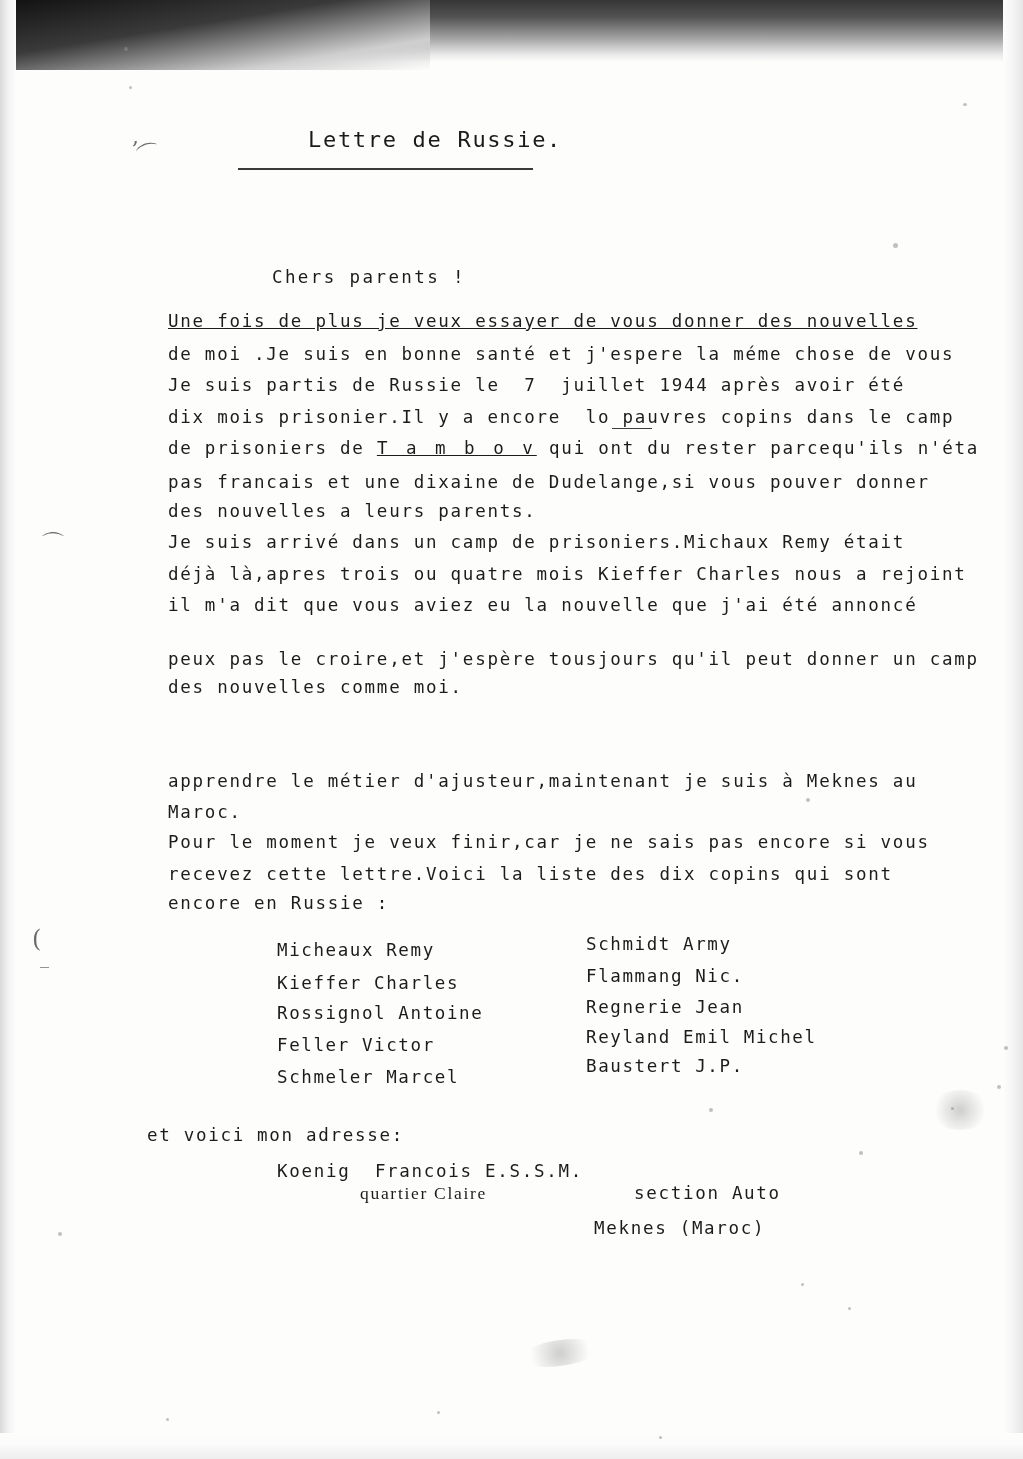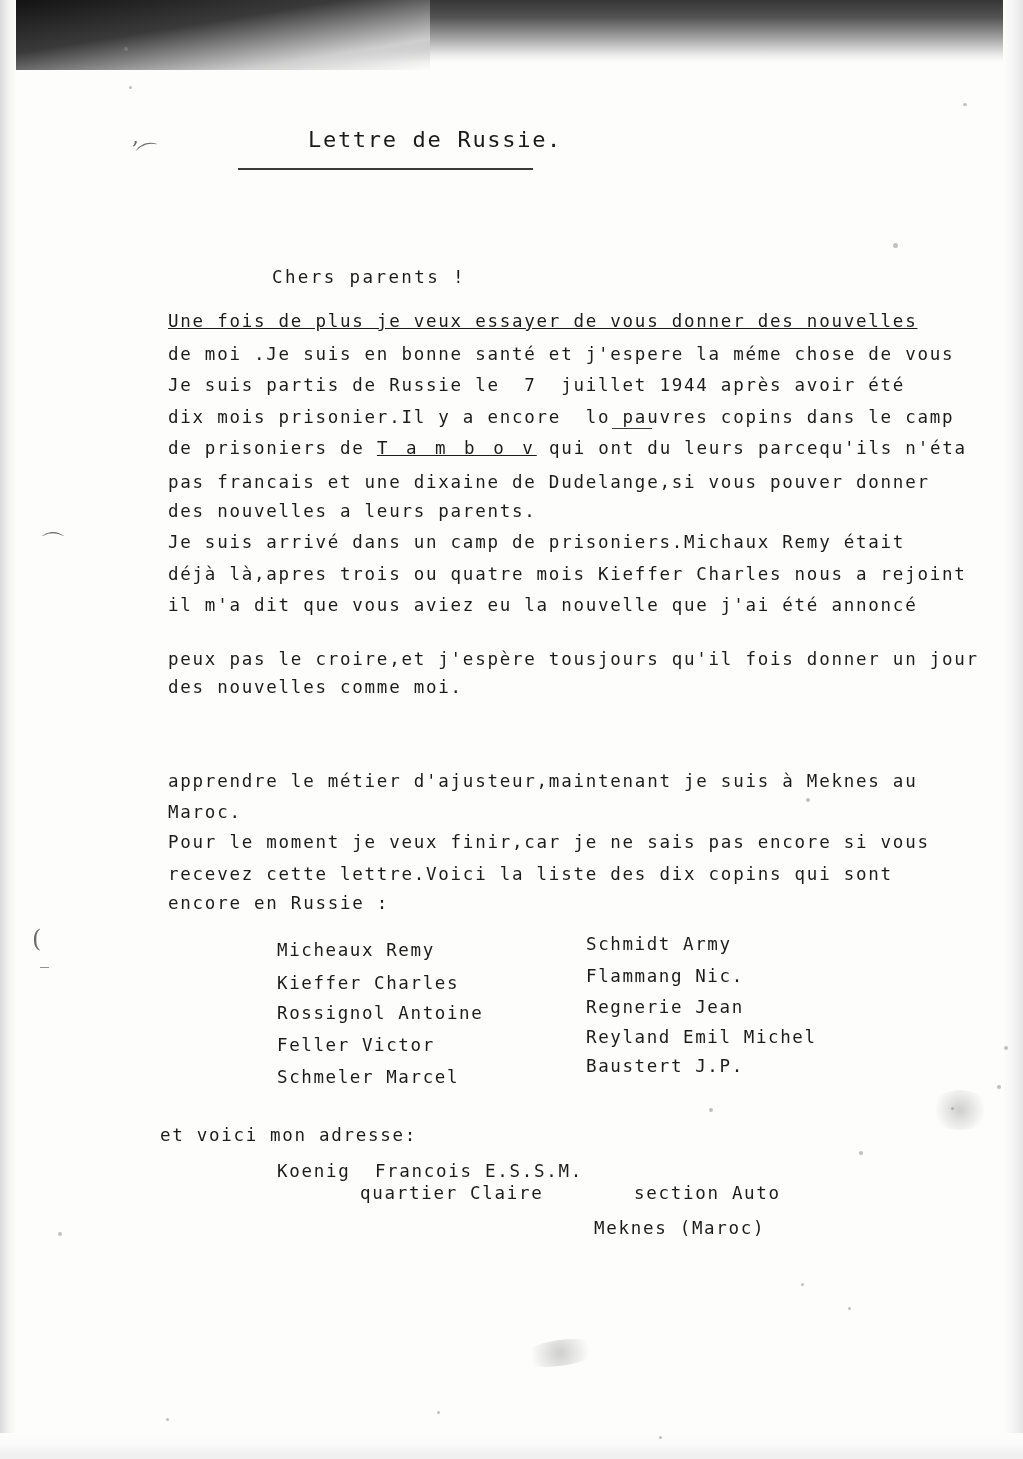--- a/index.html
+++ b/index.html
@@ -164,46 +164,46 @@
   <div class="title-rule"></div>
 
   <div class="typed salutation">Chers parents !</div>
 
   <div class="typed body-line" style="top:313px;text-decoration:underline;">Une fois de plus je veux essayer de vous donner des nouvelles</div>
   <div class="typed body-line" style="top:346px;">de moi .Je suis en bonne santé et j'espere la méme chose de vous</div>
   <div class="typed body-line" style="top:377px;">Je suis partis de Russie le  7  juillet 1944 après avoir été</div>
   <div class="typed body-line" style="top:409px;">dix mois prisonier.Il y a encore  lo pauvres copins dans le camp</div>
   <div class="underline-ten"></div>
 
-  <div class="typed body-line" style="top:440px;"><span>de prisoniers de </span><span class="tambov">T a m b o v</span><span> qui ont du leurs parcequ'ils n'éta</span></div>
+  <div class="typed body-line" style="top:440px;"><span>de prisoniers de </span><span class="tambov">T a m b o v</span><span> qui ont du rester parcequ'ils n'éta</span></div>
 
   <div class="typed body-line" style="top:474px;">pas francais et une dixaine de Dudelange,si vous pouver donner</div>
   <div class="typed body-line" style="top:534px;">Je suis arrivé dans un camp de prisoniers.Michaux Remy était</div>
   <div class="typed body-line" style="top:503px;">des nouvelles a leurs parents.</div>
   <div class="typed body-line" style="top:566px;text-align:center;">déjà là,apres trois ou quatre mois Kieffer Charles nous a rejoint</div>
   <div class="typed body-line" style="top:597px;">il m'a dit que vous aviez eu la nouvelle que j'ai été annoncé</div>
-  <div class="typed body-line" style="top:651px;">peux pas le croire,et j'espère tousjours qu'il fois donner un jour</div>
+  <div class="typed body-line" style="top:651px;">peux pas le croire,et j'espère tousjours qu'il peut donner un camp</div>
   <div class="typed body-line" style="top:679px;">des nouvelles comme moi.</div>
   <div class="typed body-line" style="top:773px;">apprendre le métier d'ajusteur,maintenant je suis à Meknes au</div>
   <div class="typed body-line" style="top:804px;">Maroc.</div>
   <div class="typed body-line" style="top:834px;">Pour le moment je veux finir,car je ne sais pas encore si vous</div>
   <div class="typed body-line" style="top:866px;">recevez cette lettre.Voici la liste des dix copins qui sont</div>
   <div class="typed body-line" style="top:895px;">encore en Russie :</div>
 
   <div class="typed names-col1" style="top:942px;">Micheaux Remy</div>
   <div class="typed names-col1" style="top:975px;">Kieffer Charles</div>
   <div class="typed names-col1" style="top:1005px;">Rossignol Antoine</div>
   <div class="typed names-col1" style="top:1037px;">Feller Victor</div>
   <div class="typed names-col1" style="top:1069px;">Schmeler Marcel</div>
 
   <div class="typed names-col2" style="top:936px;">Schmidt Army</div>
   <div class="typed names-col2" style="top:968px;">Flammang Nic.</div>
   <div class="typed names-col2" style="top:999px;">Regnerie Jean</div>
   <div class="typed names-col2" style="top:1029px;">Reyland Emil Michel</div>
   <div class="typed names-col2" style="top:1058px;">Baustert J.P.</div>
 
-  <div class="typed addr-line" style="left:160px; top:1127px;text-align:right;">et voici mon adresse:</div>
+  <div class="typed addr-line" style="left:147px; top:1127px;text-align:right;">et voici mon adresse:</div>
   <div class="typed addr-line" style="left:277px; top:1163px;">Koenig  Francois E.S.S.M.</div>
-  <div class="typed addr-line" style="left:360px; top:1185px;">quartier Claire</div>
+  <div class="typed addr-line" style="left:360px; top:1185px;font-family:Liberation Serif, serif;">quartier Claire</div>
   <div class="typed addr-line" style="left:634px; top:1185px;">section Auto</div>
   <div class="typed addr-line" style="left:586px; top:1220px;padding-left:8px;">Meknes (Maroc)</div>
 
 </div>
 
 </body></html>

